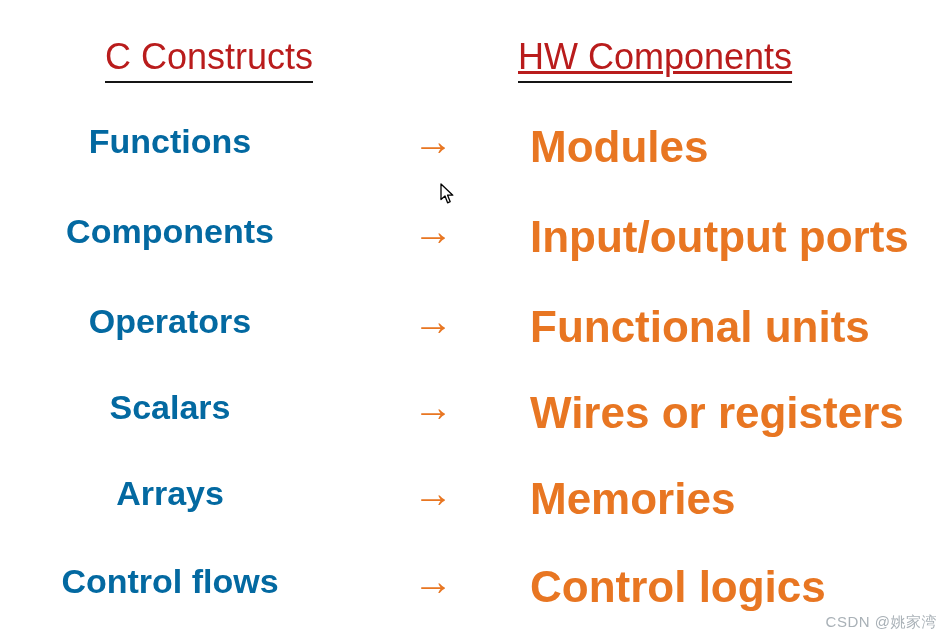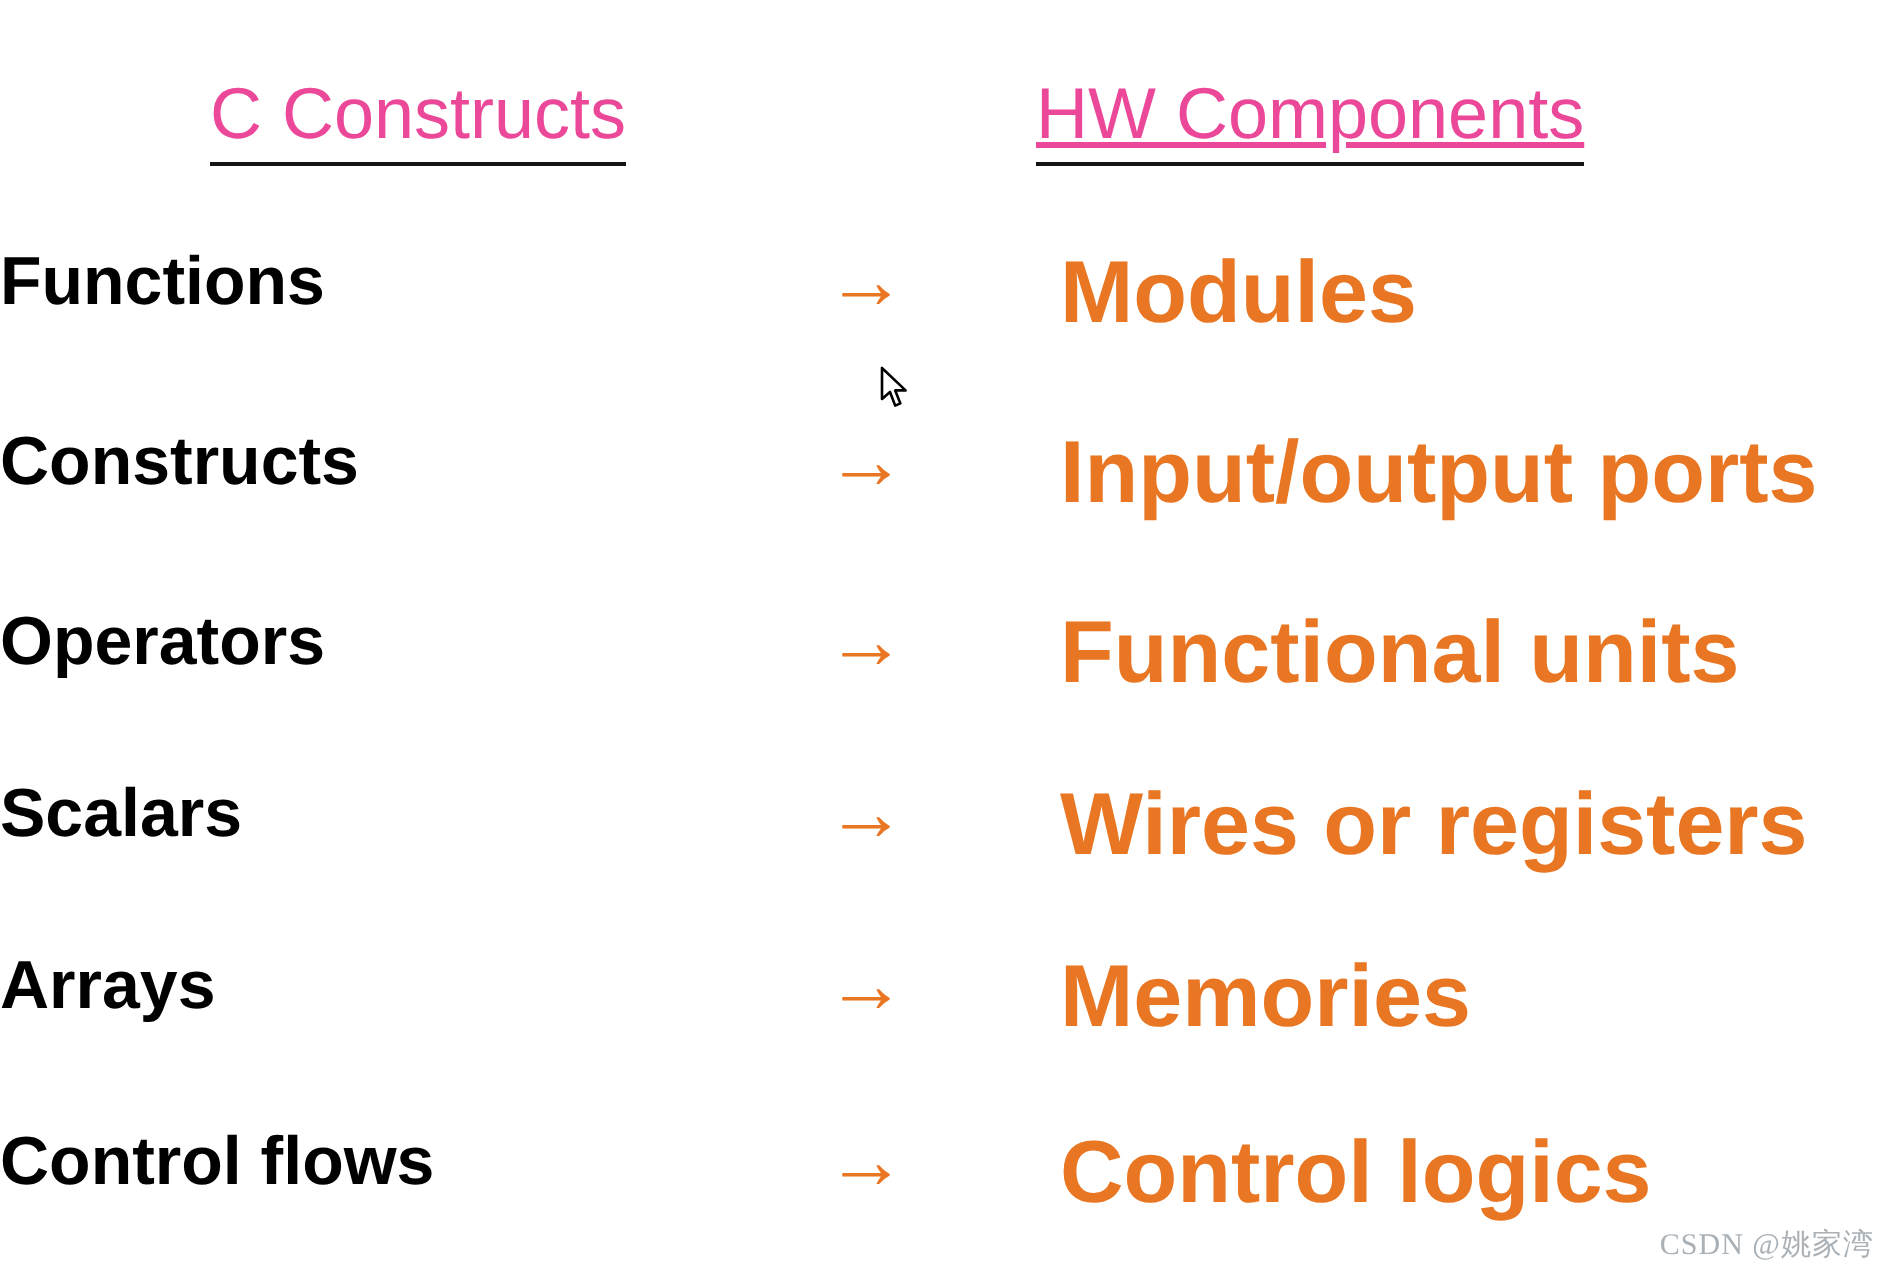--- a/index.html
+++ b/index.html
@@ -9,44 +9,44 @@
     background: #ffffff;
     font-family: "Liberation Sans", sans-serif;
     overflow: hidden;
   }
 
   .col-header {
     position: absolute;
     top: 36px;
     font-size: 36px;
     font-weight: 500;
-    color: #ec4899;
+    color: #b91c1c;
     border-bottom: 2px solid #151515;
     padding-bottom: 3px;
     white-space: nowrap;
   }
   .col-header.left-col  { left: 105px; }
   .col-header.right-col { left: 518px; text-decoration: underline; }
 
   .row { position: absolute; left: 0; width: 947px; height: 50px; }
   .row-0 { top: 122px; }
   .row-1 { top: 212px; }
   .row-2 { top: 302px; padding-left: 16px; }
   .row-3 { top: 388px; }
   .row-4 { top: 474px; }
   .row-5 { top: 562px; }
 
   .c-label {
     position: absolute;
     left: 0; top: 0;
     width: 340px;
-    text-align: left;
+    text-align: center;
     font-size: 34px;
     font-weight: 700;
-    color: #000000;
+    color: #0369a1;
     white-space: nowrap;
   }
   .map-arrow {
     position: absolute;
     left: 400px; top: -3px;
     width: 66px;
     text-align: center;
     font-size: 40px;
     font-weight: 700;
     color: #e87622;
@@ -68,38 +68,37 @@
   }
 
   .watermark {
     position: absolute;
     right: 10px;
     bottom: 8px;
     font-size: 15px;
     color: #a9b1b7;
     letter-spacing: 0.5px;
     white-space: nowrap;
-    font-family: Liberation Serif, serif;
   }
 </style>
 </head>
 <body>
 
 <div class="col-header left-col">C Constructs</div>
 
 <div class="col-header right-col">HW Components</div>
 
 <div class="row row-0">
   <span class="c-label">Functions</span>
   <span class="map-arrow">→</span>
   <span class="hw-label">Modules</span>
 </div>
 
 <div class="row row-1">
-  <span class="c-label">Constructs</span>
+  <span class="c-label">Components</span>
   <span class="map-arrow">→</span>
   <span class="hw-label">Input/output ports</span>
 </div>
 
 <div class="row row-2">
   <span class="c-label">Operators</span>
   <span class="map-arrow">→</span>
   <span class="hw-label">Functional units</span>
 </div>
 

